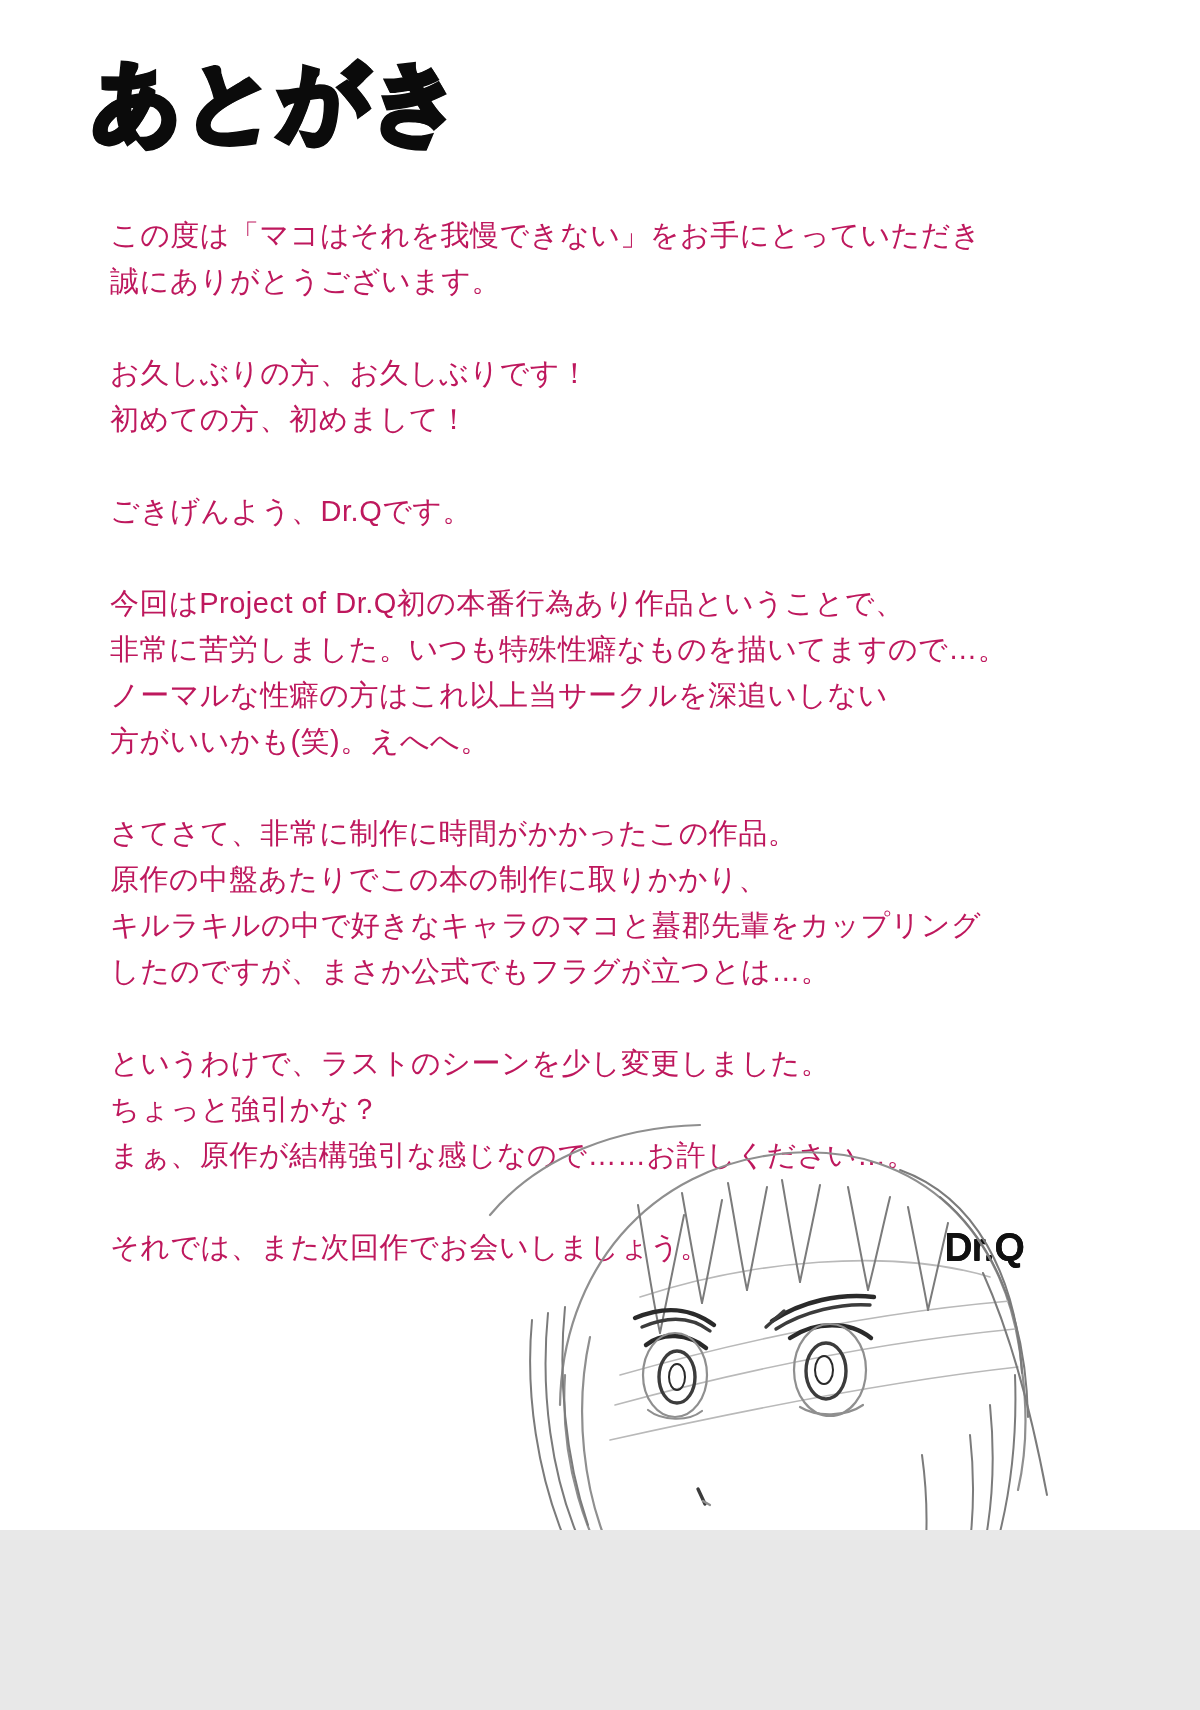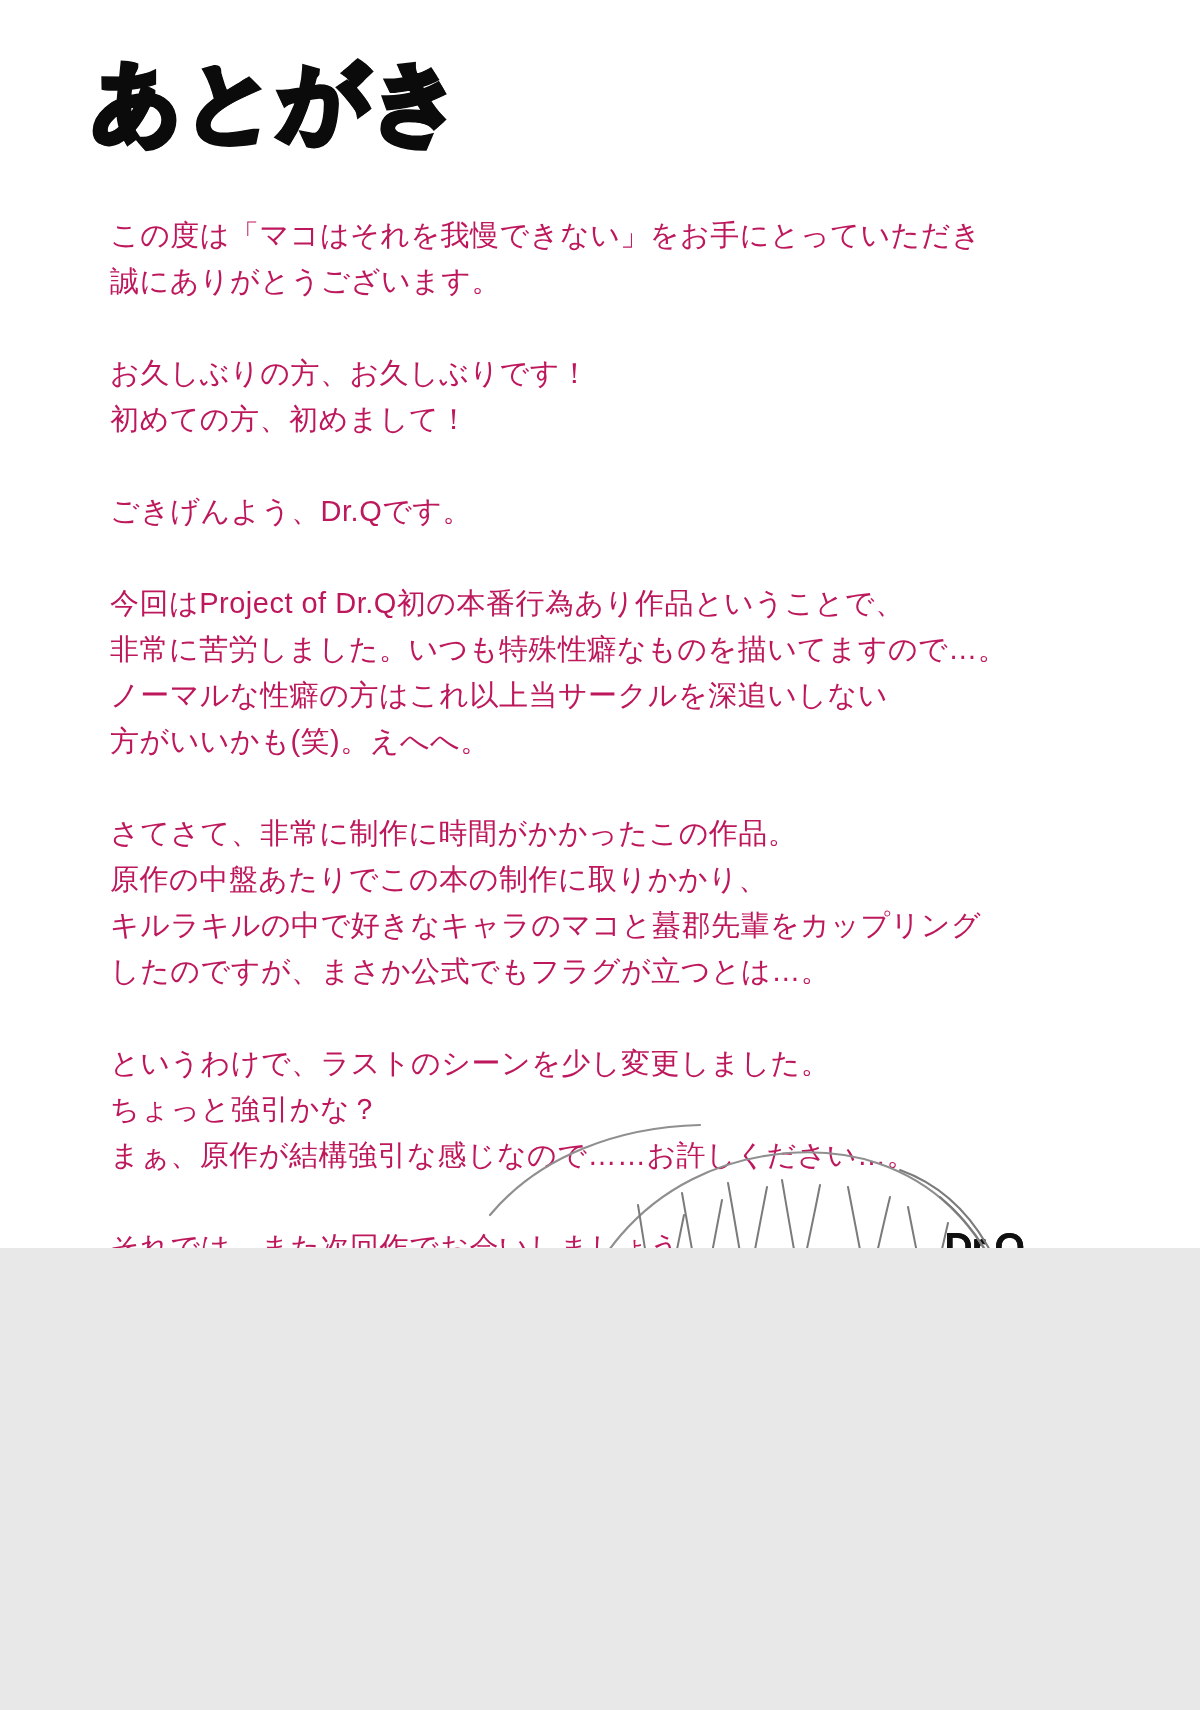--- a/index.html
+++ b/index.html
@@ -1,19 +1,19 @@
 <!DOCTYPE html>
 <html><head>
 <meta charset="utf-8">
 <style>
   html, body { margin: 0; padding: 0; background: #e8e8e8; }
   .page {
     position: relative;
     width: 1200px;
-    height: 1248px;
+    height: 1530px;
     margin: 0 auto;
     background: #ffffff;
     overflow: hidden;
     font-family: "Liberation Sans", "DejaVu Sans", sans-serif;
   }
   .title {
     position: absolute;
     left: 92px;
     top: 48px;
     font-size: 88px;

